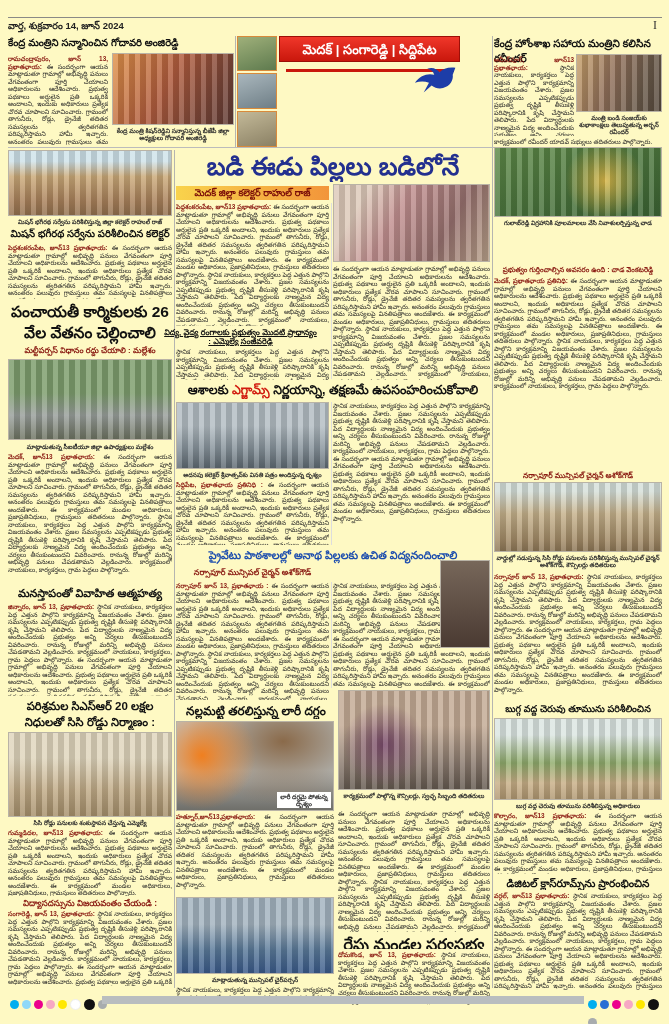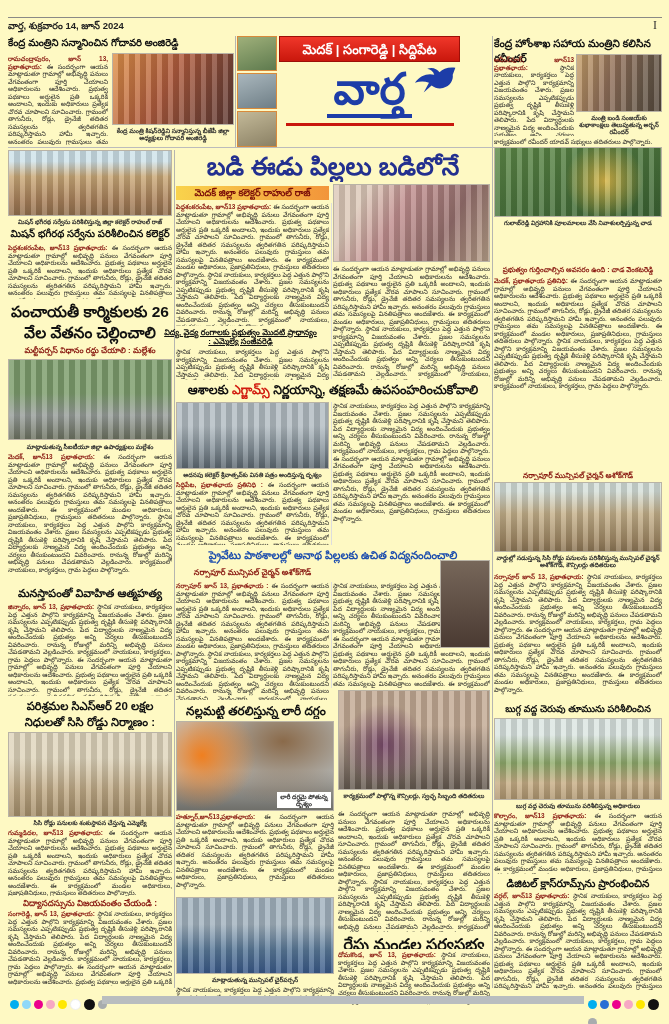--- a/index.html
+++ b/index.html
@@ -59,21 +59,20 @@
     <span>ఈ సందర్భంగా ఆయన మాట్లాడుతూ గ్రామాల్లో అభివృద్ధి పనులు వేగవంతంగా పూర్తి చేయాలని అధికారులను ఆదేశించారు. ప్రభుత్వ పథకాలు అర్హులైన ప్రతి ఒక్కరికీ అందాలని, ఇందుకు అధికారులు ప్రత్యేక చొరవ చూపాలని సూచించారు. గ్రామంలో తాగునీరు, రోడ్లు, డ్రైనేజీ తదితర సమస్యలను త్వరితగతిన పరిష్కరిస్తామని హామీ ఇచ్చారు. అనంతరం పలువురు గ్రామస్తులు తమ సమస్యలపై వినతిపత్రాలు అందజేశారు. ఈ కార్యక్రమంలో మండల అధికారులు, ప్రజాప్రతినిధులు, గ్రామస్తులు తదితరులు పాల్గొన్నారు.</span>
   </div>
   <div class="abs ph ph-sanman crowd" style="left:112px;top:53px;width:122px;height:72px;"></div>
   <div class="abs cap" style="left:112px;top:127px;width:122px;height:17px;">కేంద్ర మంత్రి కిషన్‌రెడ్డిని సన్మానిస్తున్న బీజేపీ జిల్లా అధ్యక్షులు గోదావరి అంజిరెడ్డి</div>
 
   <div class="abs ph ph-mast ph-mast1" style="left:237px;top:36px;width:40px;height:35px;"></div>
   <div class="abs ph ph-mast ph-mast2" style="left:237px;top:73px;width:40px;height:36px;"></div>
   <div class="abs ph ph-mast ph-mast3" style="left:237px;top:111px;width:40px;height:36px;"></div>
   <div class="abs banner" style="left:279px;top:36px;width:181px;height:26px;font-size:13px;line-height:25px;">మెదక్ | సంగారెడ్డి | సిద్దిపేట</div>
   <div class="abs" style="left:279px;top:64px;width:181px;height:83px;text-align:center;">
-    <div style="display:inline-block;font-size:44px;line-height:50px;font-weight:bold;color:#1d3da8;border-bottom:4px solid #1d3da8;padding:0 6px;">వార్త</div>
     <div style="height:2.5px;background:#c9170c;width:168px;margin:5px auto 0;"></div>
     <svg viewBox="0 0 50 34" style="position:absolute;right:2px;top:-2px;width:44px;height:31px;">
       <path d="M47 6c-8-1-14 1-18 5-3-4-8-6-14-4 4 1 7 3 8 7-8-2-16 1-22 9 6-2 11-2 16 0l-6 11 9-8c4 3 8 4 13 3 8-2 12-9 11-15l3-8z" fill="#1d3da8"></path>
     </svg>
   </div>
 
   <div class="abs hd-left" style="left:494px;top:37px;width:168px;font-size:10.5px;">కేంద్ర హోంశాఖ సహాయ మంత్రిని కలిసిన రవీందర్</div>
   <div class="abs bodytxt" style="left:494px;top:56px;width:80px;height:80px;">
     <span class="dl">అమీన్‌పూర్, జూన్13 ప్రభాతఛాయ:</span>
     <span>స్థానిక నాయకులు, కార్యకర్తలు పెద్ద ఎత్తున పాల్గొని కార్యక్రమాన్ని విజయవంతం చేశారు. ప్రజల సమస్యలను ఎప్పటికప్పుడు ప్రభుత్వ దృష్టికి తీసుకెళ్లి పరిష్కారానికి కృషి చేస్తామని తెలిపారు. పేద విద్యార్థులకు నాణ్యమైన విద్య అందించేందుకు ప్రభుత్వం అన్ని చర్యలు తీసుకుంటుందని వివరించారు. రానున్న రోజుల్లో మరిన్ని అభివృద్ధి పనులు చేపడతామని వెల్లడించారు. కార్యక్రమంలో నాయకులు, కార్యకర్తలు, గ్రామ పెద్దలు పాల్గొన్నారు.</span>

